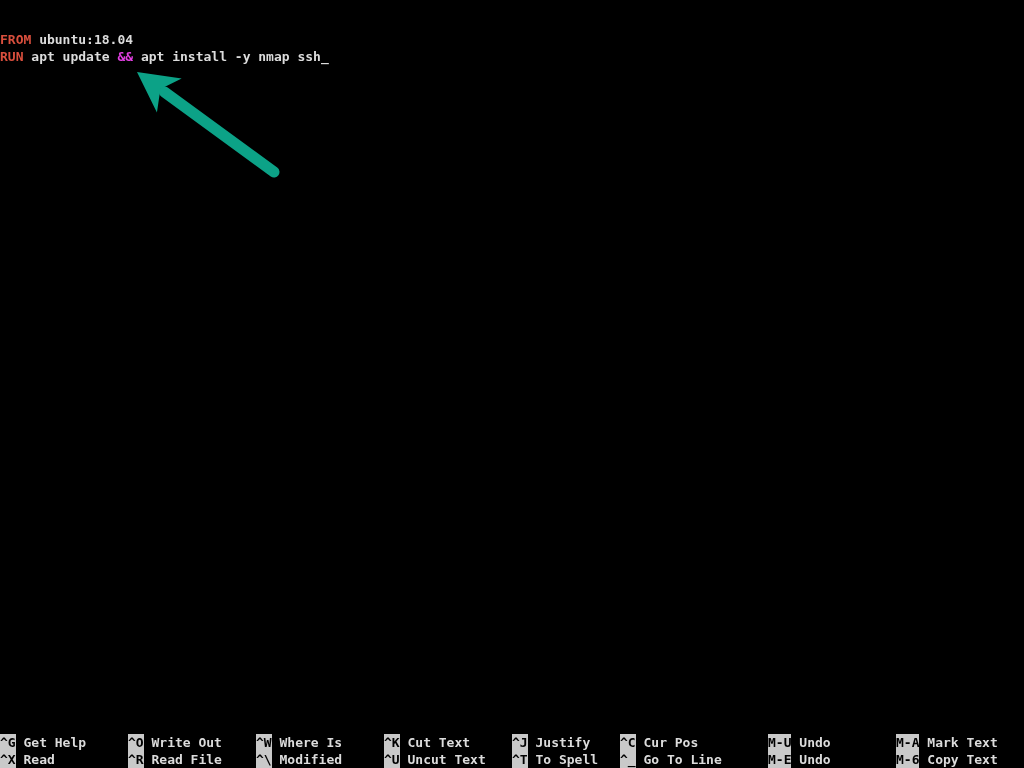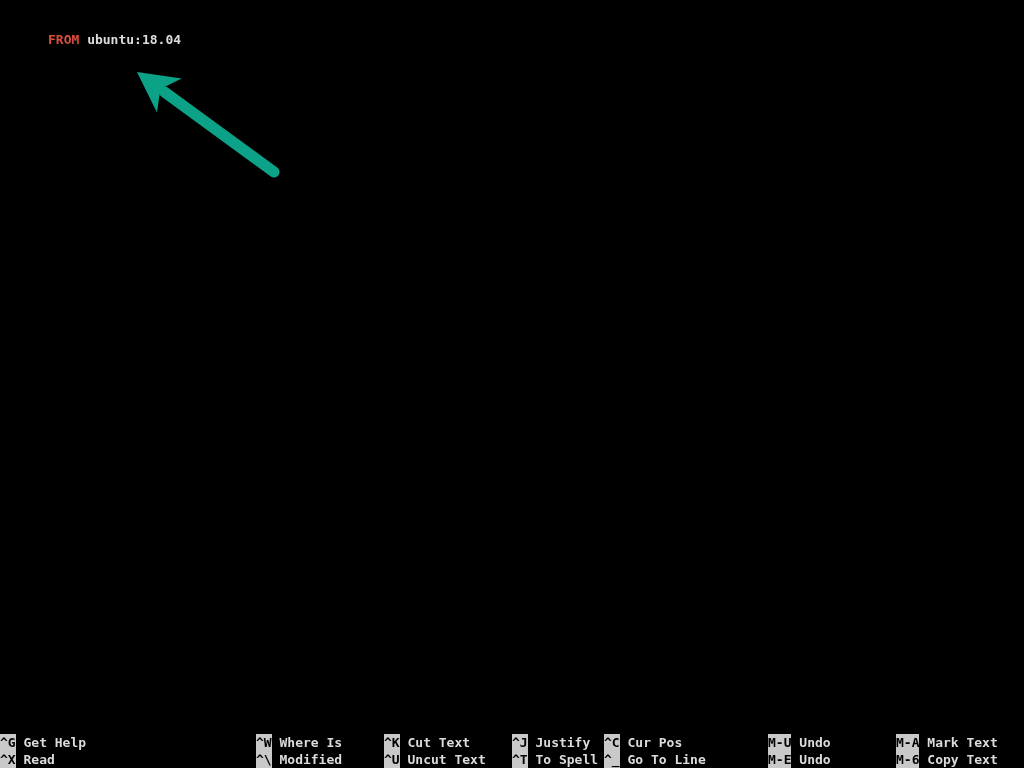--- a/index.html
+++ b/index.html
@@ -54,21 +54,20 @@
 
   
   #editor {
     position: absolute;
     left: 0;
     top: 31px;
     width: 861px;
     height: 690px;
     color: #d0d0d0;
     white-space: pre;
-    margin-left: 48px;
   }
   .code-line {
     height: 17px;
     line-height: 17px;
     white-space: pre;
     font-family: "DejaVu Sans Mono", "Liberation Mono", monospace;
     font-size: 13px;
     font-weight: bold;
     color: #d9d9d9;
   }
@@ -123,49 +122,53 @@
     color: #dcdcdc;
     white-space: pre;
   }
 </style>
 </head>
 <body>
 
 <div id="screen">
 
 
-  <div id="editor"><div class="code-line"><span class="tok-keyword">FROM</span><span class="tok-plain"> ubuntu:18.04</span></div></div>
+  <div id="editor"><div class="code-line"><span class="tok-keyword">FROM</span><span class="tok-plain"> ubuntu:18.04</span></div><div class="code-line"><span class="tok-keyword">RUN</span><span class="tok-plain"> apt update </span><span class="tok-operator">&amp;&amp;</span><span class="tok-plain"> apt install -y nmap ssh</span><span class="cursor-cell">_</span></div></div>
 
   <div id="annotation-layer">
     <svg id="arrow-svg" width="1024" height="768" viewBox="0 0 1024 768">
       <g id="arrow-group">
           <line x1="274" y1="172" x2="164.4623122663673" y2="92.04548340610752" stroke="#0ca287" stroke-width="11" stroke-linecap="round"></line>
           <polygon points="137,72 181.68963653479264,78.62090525442905 160.42373693307798,89.097618199327 156.9275687978363,112.54493805405924" fill="#0ca287"></polygon>
         </g>
     </svg>
   </div>
 
   <div id="helpbar">
       <div class="help-col" style="left: 0px;">
         <div class="help-entry row0"><span class="help-key">^G</span><span class="help-label"> Get Help</span></div>
         <div class="help-entry row1"><span class="help-key">^X</span><span class="help-label"> Read</span></div>
       </div>
+      <div class="help-col" style="left: 128px;">
+        <div class="help-entry row0"><span class="help-key">^O</span><span class="help-label"> Write Out</span></div>
+        <div class="help-entry row1"><span class="help-key">^R</span><span class="help-label"> Read File</span></div>
+      </div>
       <div class="help-col" style="left: 256px;">
         <div class="help-entry row0"><span class="help-key">^W</span><span class="help-label"> Where Is</span></div>
         <div class="help-entry row1"><span class="help-key">^\</span><span class="help-label"> Modified</span></div>
       </div>
       <div class="help-col" style="left: 384px;">
         <div class="help-entry row0"><span class="help-key">^K</span><span class="help-label"> Cut Text</span></div>
         <div class="help-entry row1"><span class="help-key">^U</span><span class="help-label"> Uncut Text</span></div>
       </div>
       <div class="help-col" style="left: 512px;">
         <div class="help-entry row0"><span class="help-key">^J</span><span class="help-label"> Justify</span></div>
         <div class="help-entry row1"><span class="help-key">^T</span><span class="help-label"> To Spell</span></div>
       </div>
-      <div class="help-col" style="left: 604px;">
+      <div class="help-col" style="left: 620px;">
         <div class="help-entry row0"><span class="help-key">^C</span><span class="help-label"> Cur Pos</span></div>
         <div class="help-entry row1"><span class="help-key">^_</span><span class="help-label"> Go To Line</span></div>
       </div>
       <div class="help-col" style="left: 768px;">
         <div class="help-entry row0"><span class="help-key">M-U</span><span class="help-label"> Undo</span></div>
         <div class="help-entry row1"><span class="help-key">M-E</span><span class="help-label"> Undo</span></div>
       </div>
       <div class="help-col" style="left: 896px;">
         <div class="help-entry row0"><span class="help-key">M-A</span><span class="help-label"> Mark Text</span></div>
         <div class="help-entry row1"><span class="help-key">M-6</span><span class="help-label"> Copy Text</span></div>

